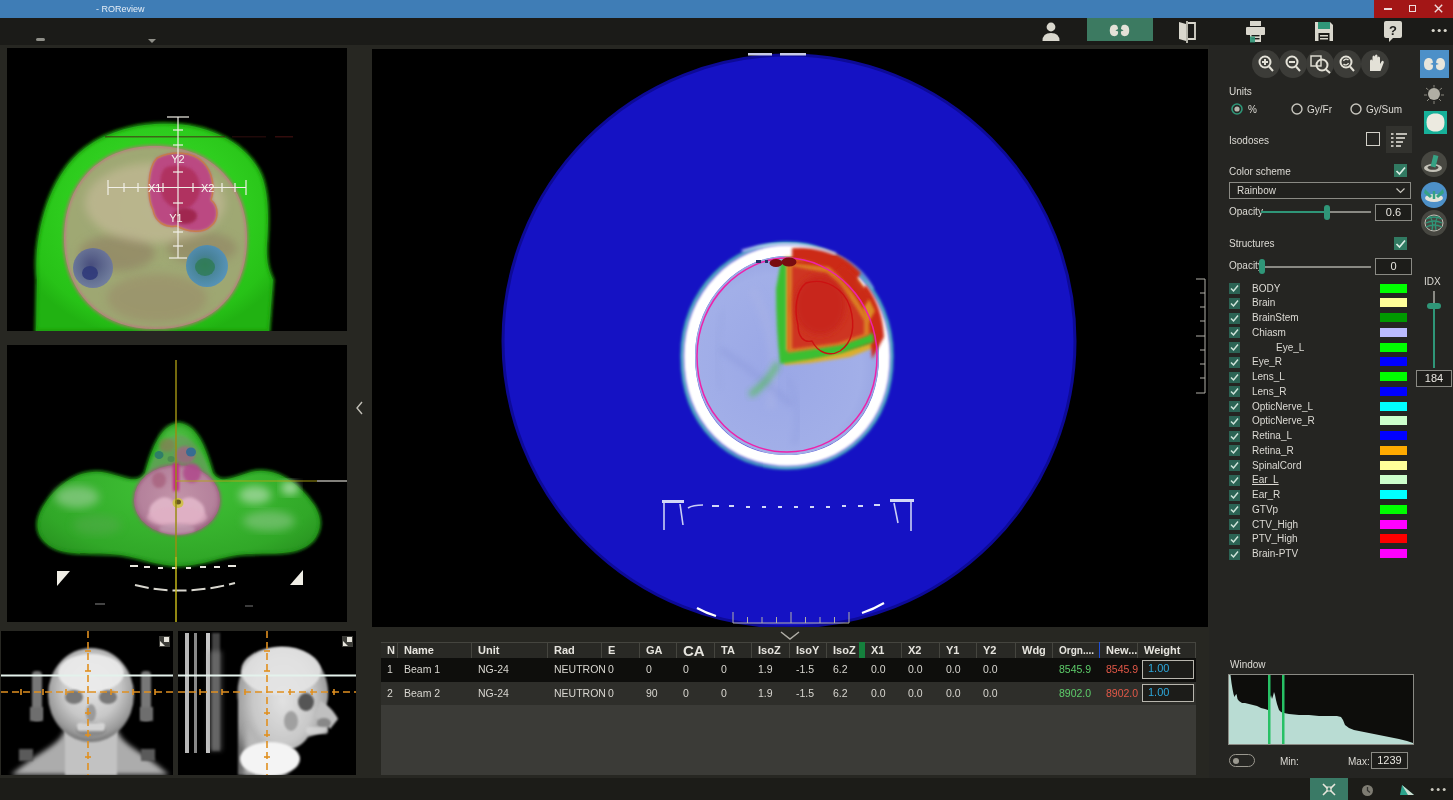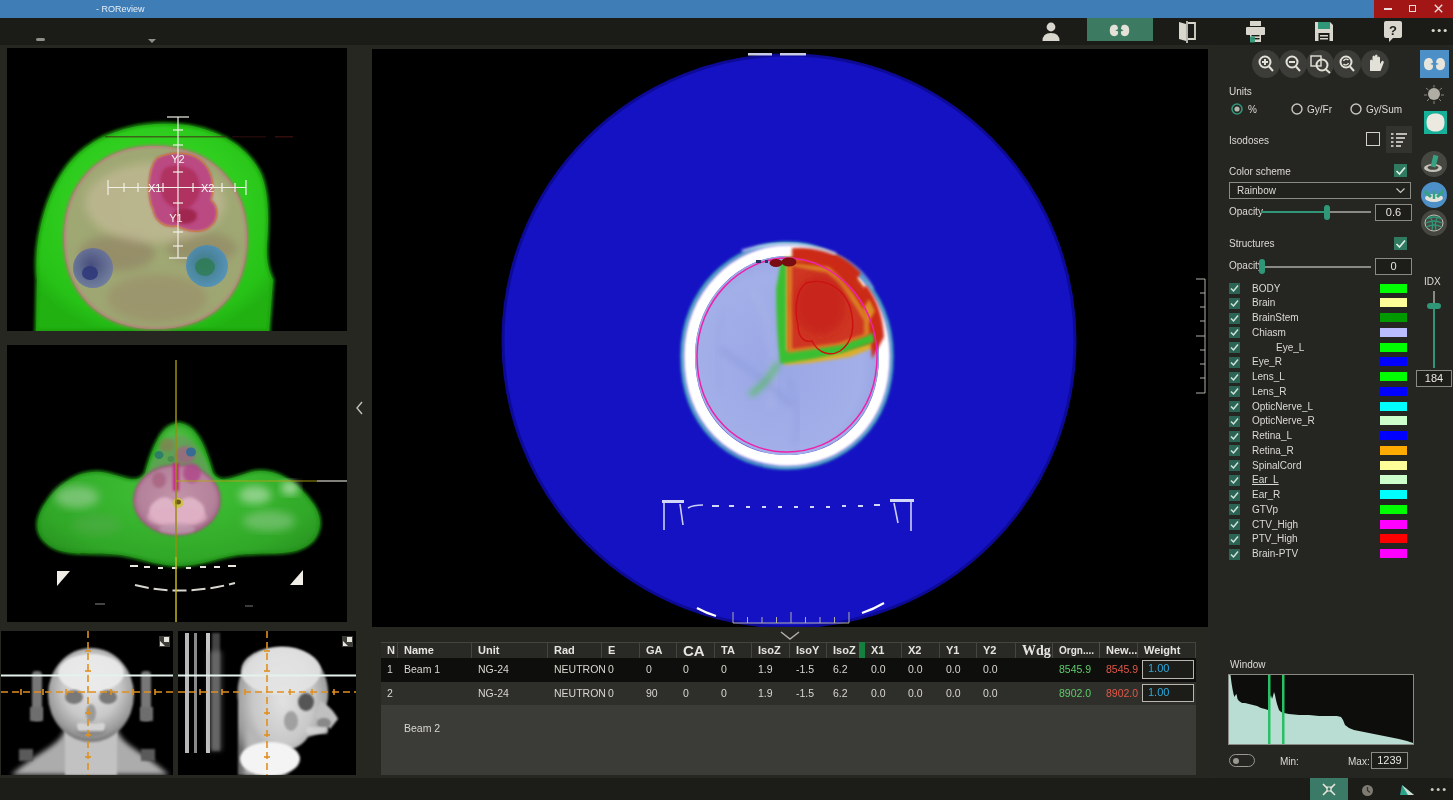--- a/index.html
+++ b/index.html
@@ -464,21 +464,21 @@
   <div class="abs" style="left:640px; top:642px; width:37px; height:16px; border-right:1px solid #45453f; line-height:17px; padding-left:6px; font-size:11px; font-weight:bold; color:#e6e4de; overflow:hidden;">GA</div>
   <div class="abs" style="left:677px; top:642px; width:38px; height:16px; border-right:1px solid #45453f; line-height:17px; padding-left:6px; font-size:15px; font-weight:bold; color:#e6e4de; overflow:hidden;">CA</div>
   <div class="abs" style="left:715px; top:642px; width:37px; height:16px; border-right:1px solid #45453f; line-height:17px; padding-left:6px; font-size:11px; font-weight:bold; color:#e6e4de; overflow:hidden;">TA</div>
   <div class="abs" style="left:752px; top:642px; width:38px; height:16px; border-right:1px solid #45453f; line-height:17px; padding-left:6px; font-size:11px; font-weight:bold; color:#e6e4de; overflow:hidden;">IsoZ</div>
   <div class="abs" style="left:790px; top:642px; width:37px; height:16px; border-right:1px solid #45453f; line-height:17px; padding-left:6px; font-size:11px; font-weight:bold; color:#e6e4de; overflow:hidden;">IsoY</div>
   <div class="abs" style="left:827px; top:642px; width:38px; height:16px; border-right:6px solid #15803d; line-height:17px; padding-left:6px; font-size:11px; font-weight:bold; color:#e6e4de; overflow:hidden;">IsoZ</div>
   <div class="abs" style="left:865px; top:642px; width:37px; height:16px; border-right:1px solid #45453f; line-height:17px; padding-left:6px; font-size:11px; font-weight:bold; color:#e6e4de; overflow:hidden;">X1</div>
   <div class="abs" style="left:902px; top:642px; width:38px; height:16px; border-right:1px solid #45453f; line-height:17px; padding-left:6px; font-size:11px; font-weight:bold; color:#e6e4de; overflow:hidden;">X2</div>
   <div class="abs" style="left:940px; top:642px; width:37px; height:16px; border-right:1px solid #45453f; line-height:17px; padding-left:6px; font-size:11px; font-weight:bold; color:#e6e4de; overflow:hidden;">Y1</div>
   <div class="abs" style="left:977px; top:642px; width:39px; height:16px; border-right:1px solid #45453f; line-height:17px; padding-left:6px; font-size:11px; font-weight:bold; color:#e6e4de; overflow:hidden;">Y2</div>
-  <div class="abs" style="left:1016px; top:642px; width:37px; height:16px; border-right:1px solid #45453f; line-height:17px; padding-left:6px; font-size:14px; font-weight:bold; color:#e6e4de; overflow:hidden;font-family:Liberation Serif, serif;">Wdg</div>
+  <div class="abs" style="left:1016px; top:642px; width:37px; height:16px; border-right:1px solid #45453f; line-height:17px; padding-left:6px; font-size:11px; font-weight:bold; color:#e6e4de; overflow:hidden;">Wdg</div>
   <div class="abs" style="left:1053px; top:642px; width:47px; height:16px; border-right:1px solid #1d4ed8; line-height:17px; padding-left:6px; font-size:10px; font-weight:bold; color:#e6e4de; overflow:hidden;">Orgn....</div>
   <div class="abs" style="left:1100px; top:642px; width:38px; height:16px; border-right:1px solid #45453f; line-height:17px; padding-left:6px; font-size:11px; font-weight:bold; color:#e6e4de; overflow:hidden;">New...</div>
   <div class="abs" style="left:1138px; top:642px; width:58px; height:16px; border-right:1px solid #45453f; line-height:17px; padding-left:6px; font-size:11px; font-weight:bold; color:#e6e4de; overflow:hidden;">Weight</div>
   <div class="abs" style="left:381px; top:658px; width:815px; height:24px; background:#0e0e0c;"></div>
   <div class="abs" style="left:387px; top:663px; font-size:10.5px; color:#d8d6d0;">1</div>
   <div class="abs" style="left:404px; top:663px; font-size:10.5px; color:#d8d6d0;">Beam 1</div>
   <div class="abs" style="left:478px; top:663px; font-size:10.5px; color:#d8d6d0;">NG-24</div>
   <div class="abs" style="left:554px; top:663px; font-size:10.5px; color:#d8d6d0;">NEUTRON</div>
   <div class="abs" style="left:608px; top:663px; font-size:10.5px; color:#d8d6d0;">0</div>
   <div class="abs" style="left:646px; top:663px; font-size:10.5px; color:#d8d6d0;">0</div>
@@ -490,21 +490,21 @@
   <div class="abs" style="left:871px; top:663px; font-size:10.5px; color:#d8d6d0;">0.0</div>
   <div class="abs" style="left:908px; top:663px; font-size:10.5px; color:#d8d6d0;">0.0</div>
   <div class="abs" style="left:946px; top:663px; font-size:10.5px; color:#d8d6d0;">0.0</div>
   <div class="abs" style="left:983px; top:663px; font-size:10.5px; color:#d8d6d0;">0.0</div>
   <div class="abs" style="left:1059px; top:663px; font-size:10.5px; color:#5dcc6a;">8545.9</div>
   <div class="abs" style="left:1106px; top:663px; font-size:10.5px; color:#e25848;">8545.9</div>
   <div class="abs" style="left:1142px; top:660px; width:52px; height:19px; border:1px solid #b8b6ae; background:#1c1c19;"></div>
   <div class="abs" style="left:1148px; top:662px; font-size:11px; color:#2da8dc;">1.00</div>
   <div class="abs" style="left:381px; top:682px; width:815px; height:23px; background:#2e2e2a;"></div>
   <div class="abs" style="left:387px; top:687px; font-size:10.5px; color:#d8d6d0;">2</div>
-  <div class="abs" style="left:404px; top:722px; font-size:10.5px; color:#d8d6d0;">Beam 2</div>
+  <div class="abs" style="left:404px; top:687px; font-size:10.5px; color:#d8d6d0;">Beam 2</div>
   <div class="abs" style="left:478px; top:687px; font-size:10.5px; color:#d8d6d0;">NG-24</div>
   <div class="abs" style="left:554px; top:687px; font-size:10.5px; color:#d8d6d0;">NEUTRON</div>
   <div class="abs" style="left:608px; top:687px; font-size:10.5px; color:#d8d6d0;">0</div>
   <div class="abs" style="left:646px; top:687px; font-size:10.5px; color:#d8d6d0;">90</div>
   <div class="abs" style="left:683px; top:687px; font-size:10.5px; color:#d8d6d0;">0</div>
   <div class="abs" style="left:721px; top:687px; font-size:10.5px; color:#d8d6d0;">0</div>
   <div class="abs" style="left:758px; top:687px; font-size:10.5px; color:#d8d6d0;">1.9</div>
   <div class="abs" style="left:796px; top:687px; font-size:10.5px; color:#d8d6d0;">-1.5</div>
   <div class="abs" style="left:833px; top:687px; font-size:10.5px; color:#d8d6d0;">6.2</div>
   <div class="abs" style="left:871px; top:687px; font-size:10.5px; color:#d8d6d0;">0.0</div>

